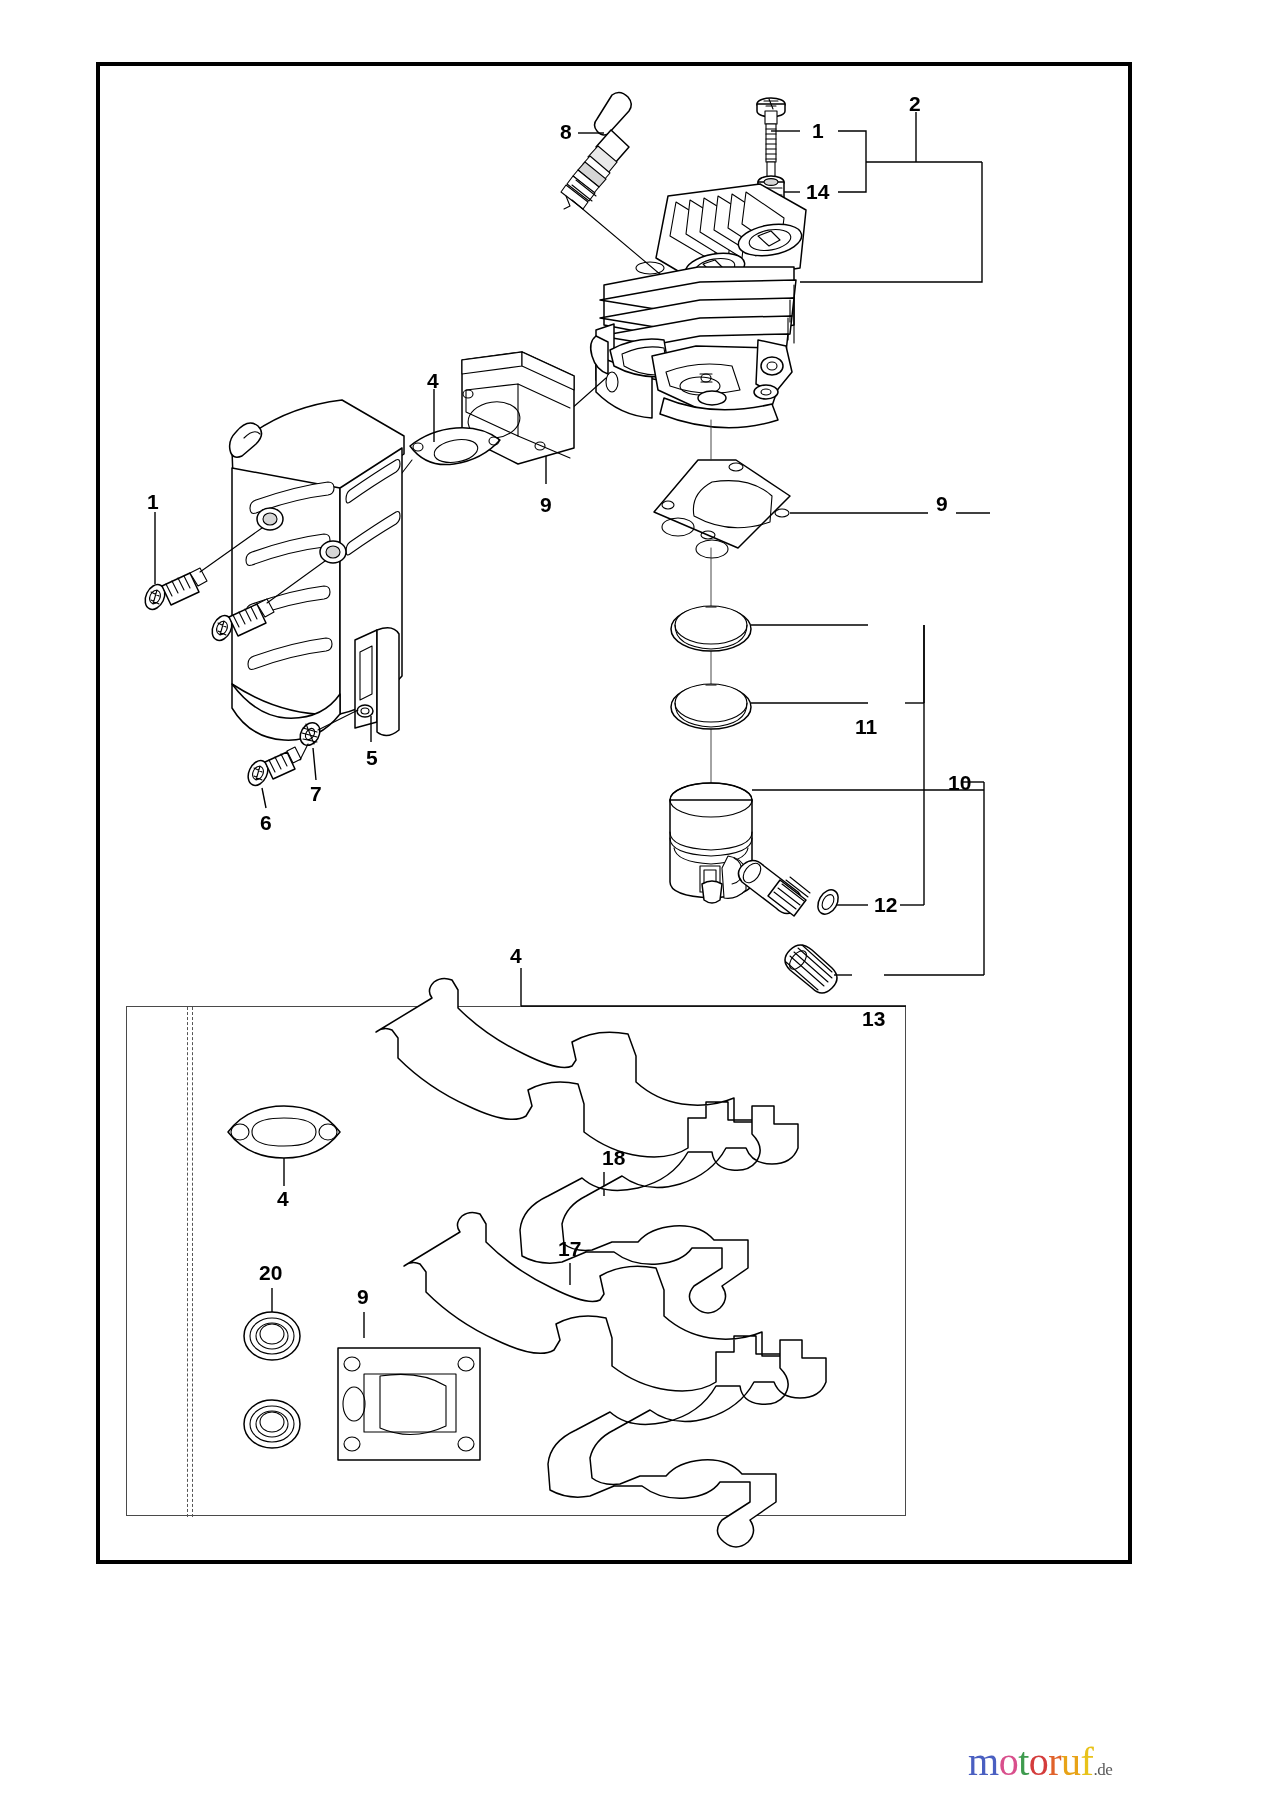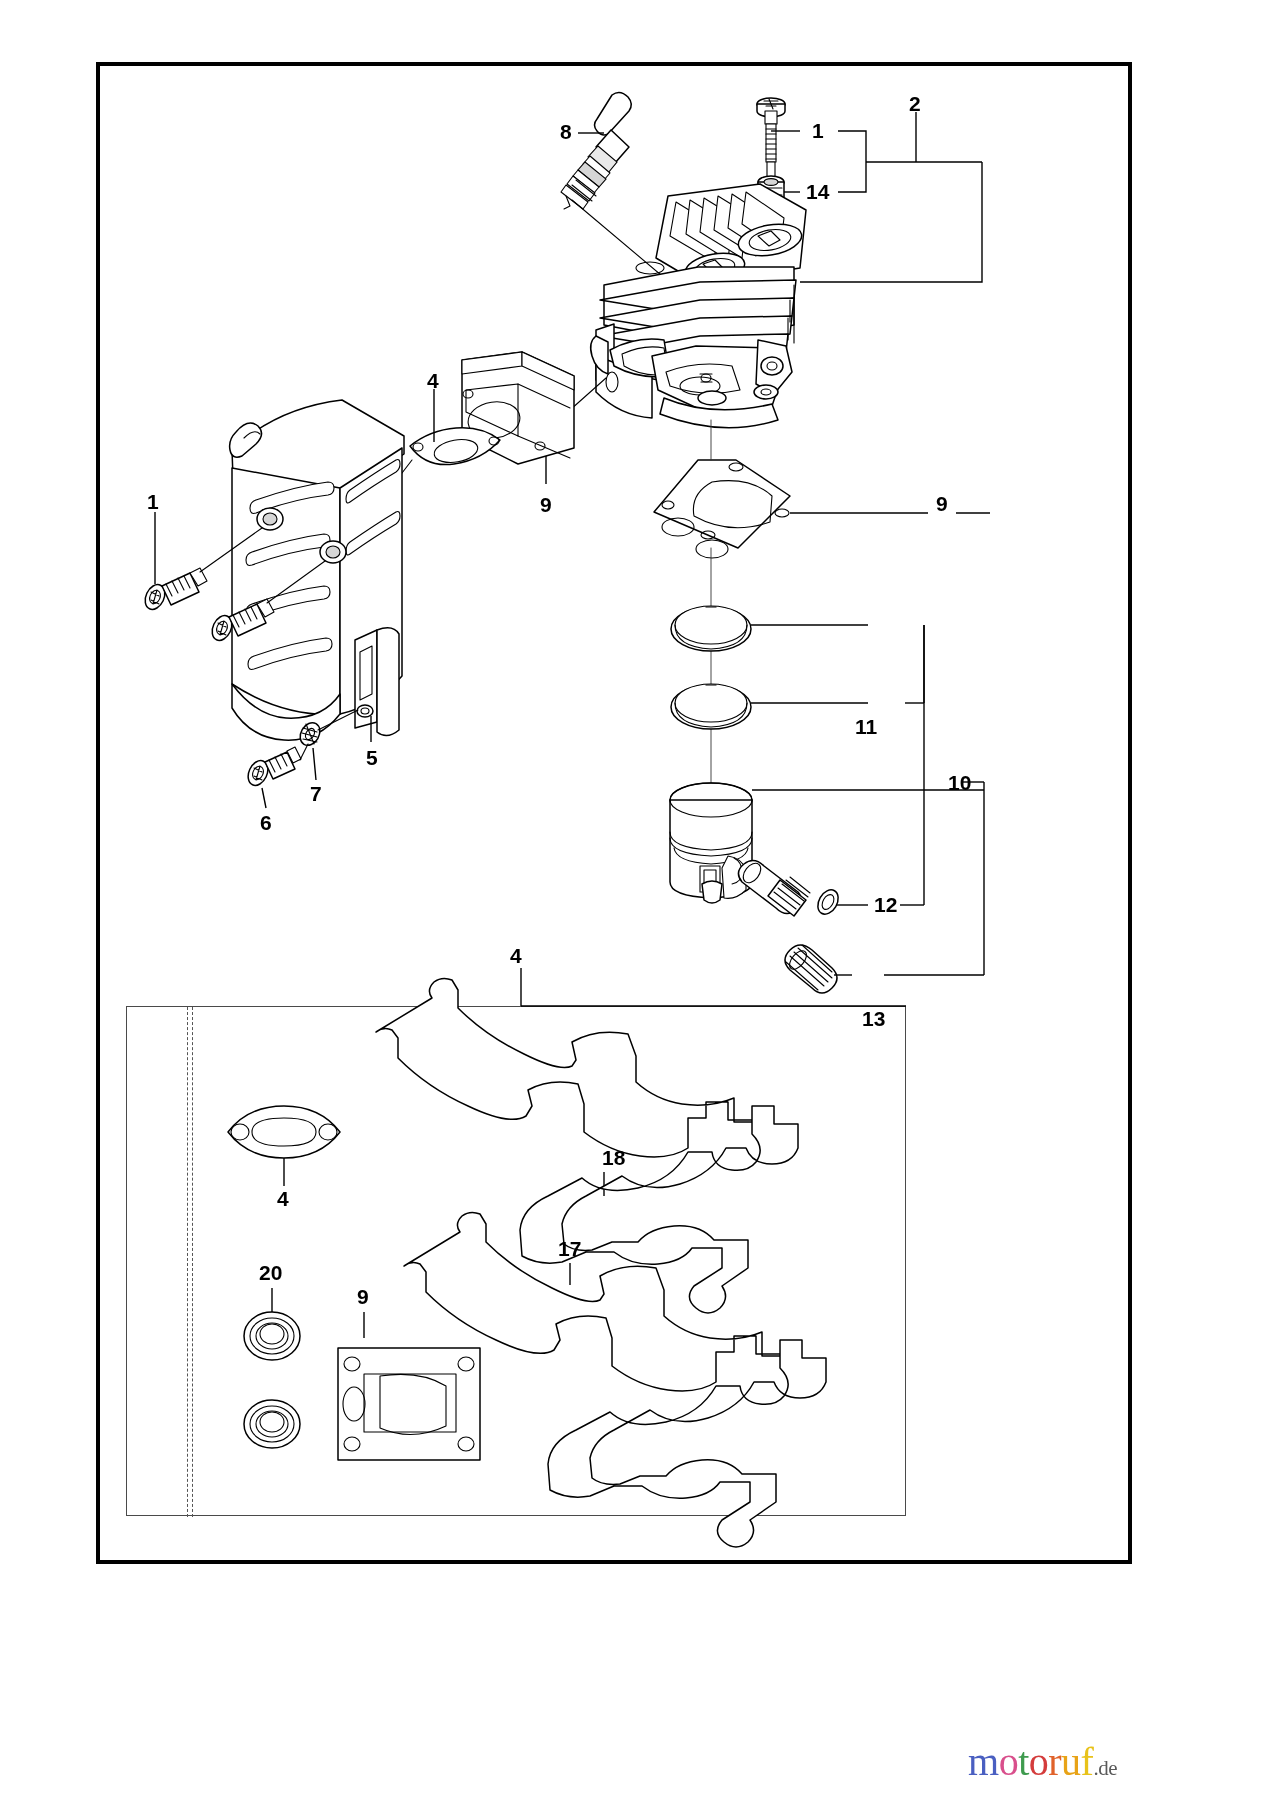--- a/index.html
+++ b/index.html
@@ -75,21 +75,21 @@
     position: absolute;
     left: 968px;
     top: 1742px;
     font-family: "Liberation Serif", serif;
     font-size: 40px;
     letter-spacing: -0.5px;
     line-height: 1;
     white-space: nowrap;
   }
   #watermark .wm-suffix {
-    font-size: 21px;
+    font-size: 17px;
     color: #5a5a5a;
   }
 </style>
 </head>
 <body>
 
 <div id="page">
 
   <div id="plate-border"></div>
 

